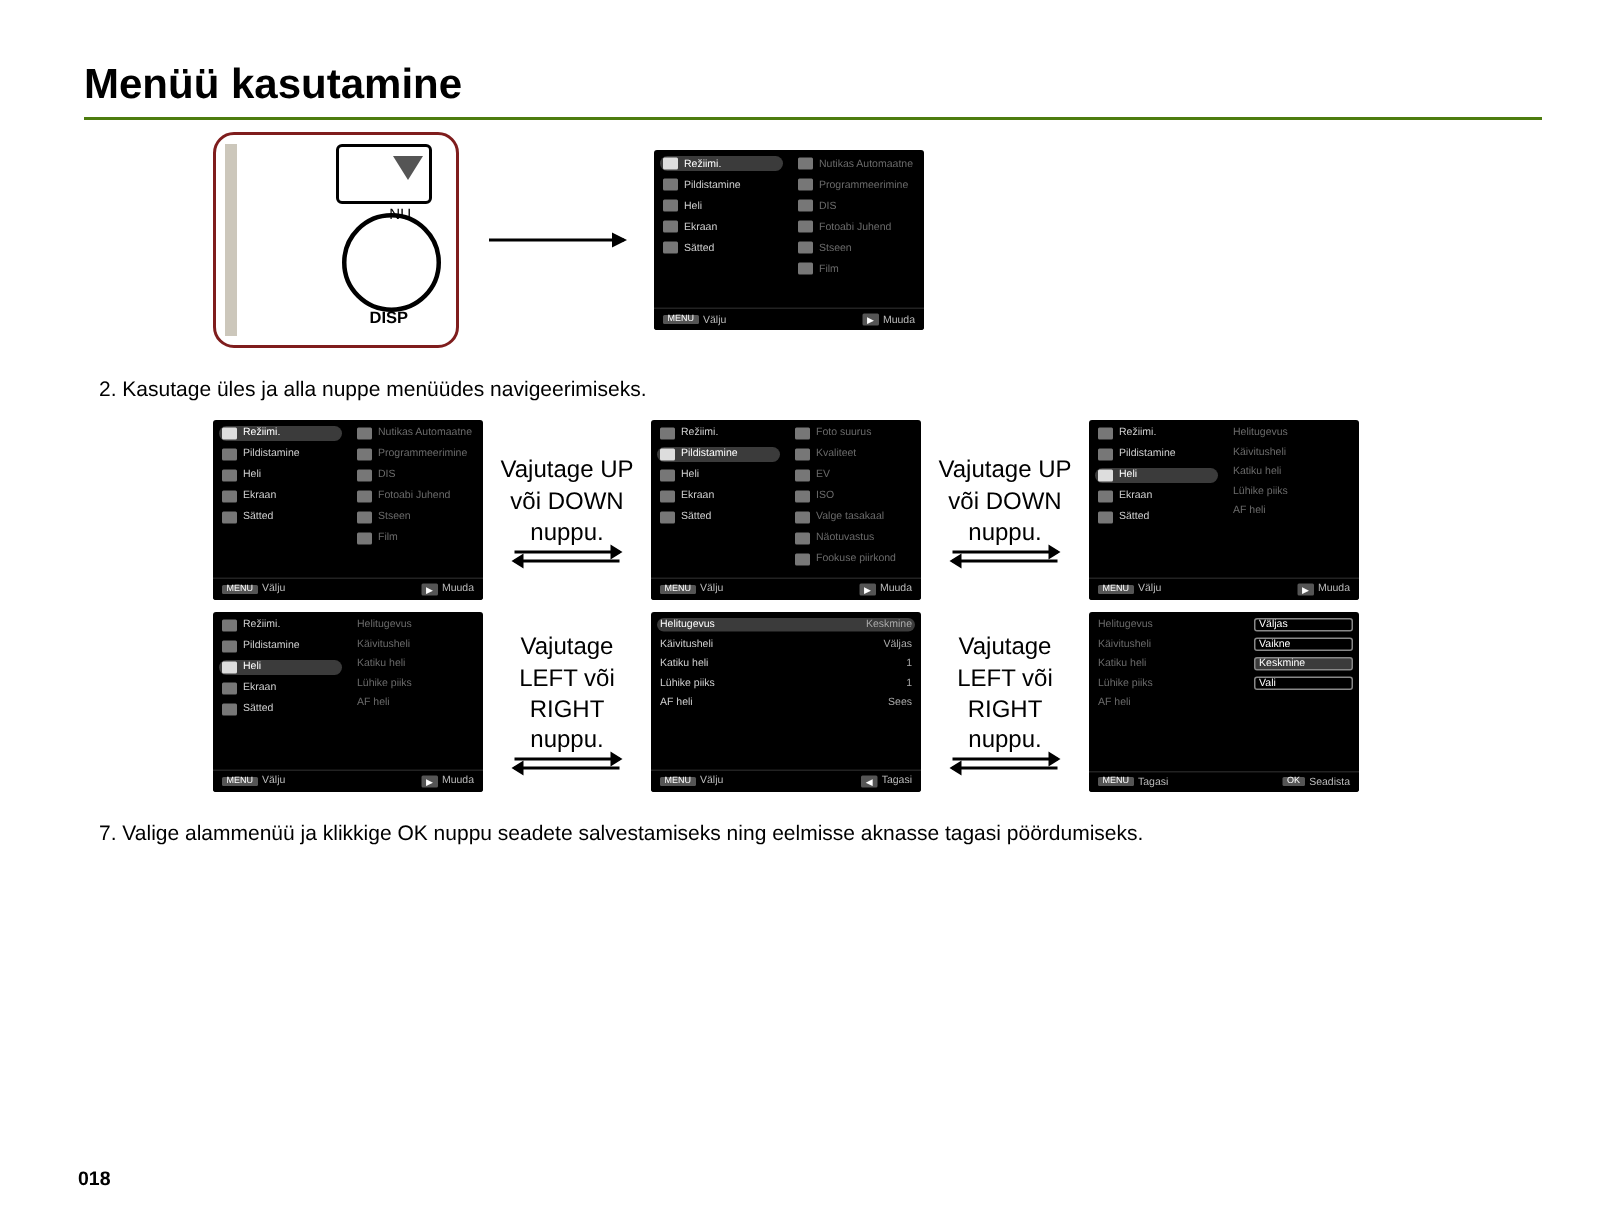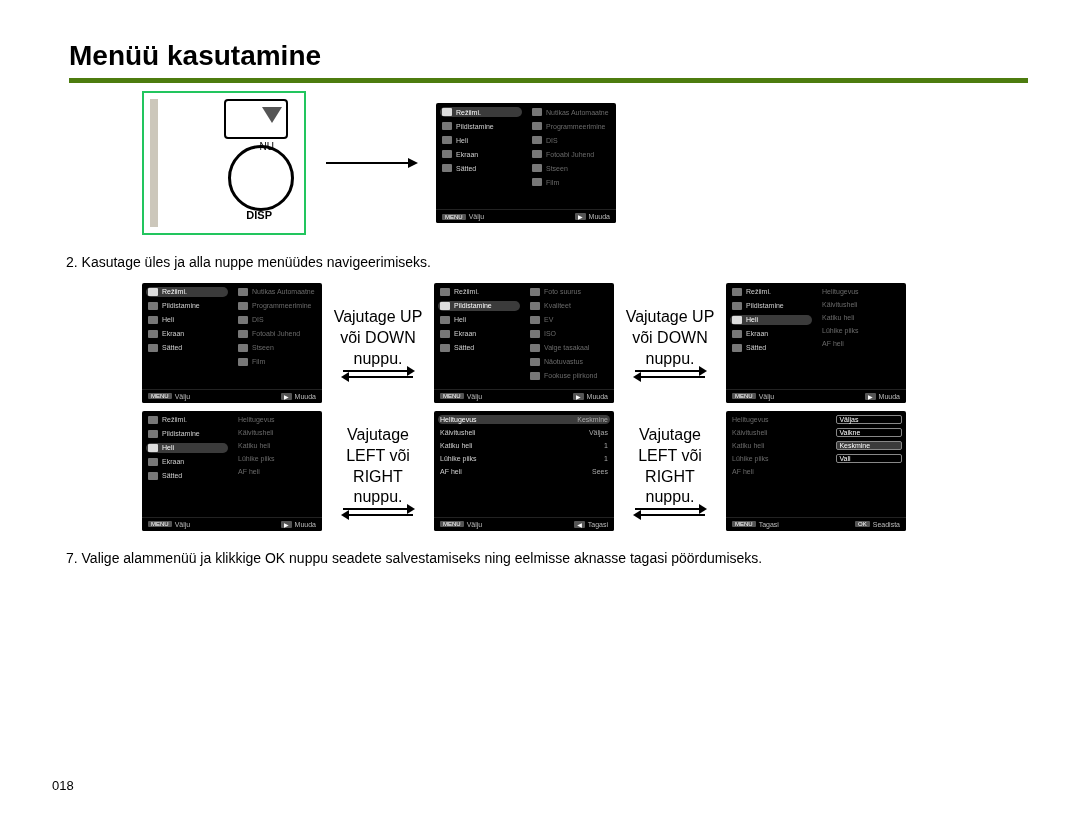--- a/index.html
+++ b/index.html
@@ -10,42 +10,42 @@
     width: 1080px;
     height: 815px;
     overflow: hidden;
   }
   .page {
     padding: 40px 52px 20px 52px;
   }
   h1 {
     font-size: 28px;
     font-weight: bold;
-    margin: 0 0 4px 17px;
+    margin: 0 0 4px 4px;
     padding-bottom: 6px;
-    border-bottom: 5px solid #4d7c0f;
+    border-bottom: 2px solid #4d7c0f;
   }
   .step {
     font-size: 14px;
     margin: 18px 0 10px 14px;
     line-height: 1.4;
   }
   .row {
     display: flex;
     align-items: center;
     gap: 10px;
     margin-left: 90px;
     margin-top: 8px;
   }
   .row.center { margin-left: 90px; }
   .cam-illus {
     width: 160px;
     height: 140px;
-    border: 2px solid #22c55e;
-    border-radius: 0;
+    border: 2px solid #7f1d1d;
+    border-radius: 14px;
     position: relative;
     background: #fff;
     text-align: center;
   }
   .cam-illus::before {
     content:"";
     position:absolute; left:6px; top:6px; bottom:6px; width:8px;
     background:#ccc7bb;
   }
   .cam-dial {
@@ -155,21 +155,21 @@
     background:#000;
     color:#bbb;
     border-top:1px solid #222;
   }
   .lcd-foot span { display:inline-flex; align-items:center; gap:3px;}
   .tag {
     background:#555;padding:0 3px;border-radius:1px;font-size:6px;color:#fff;
   }
   .lcd.single .lcd-col { flex:1; }
   .lcd .val { margin-left:auto; color:#aaa; }
-  .pagenum { position:absolute; left:52px; bottom:22px; font-size:13px; font-weight:normal;}
+  .pagenum { position:absolute; left:52px; bottom:22px; font-size:13px; font-weight:bold;}
 </style>
 </head>
 <body>
 
 <div class="page">
   <h1>Menüü kasutamine</h1>
 
   <div class="row center">
     <div class="cam-illus">
       <div class="cam-top"></div>

